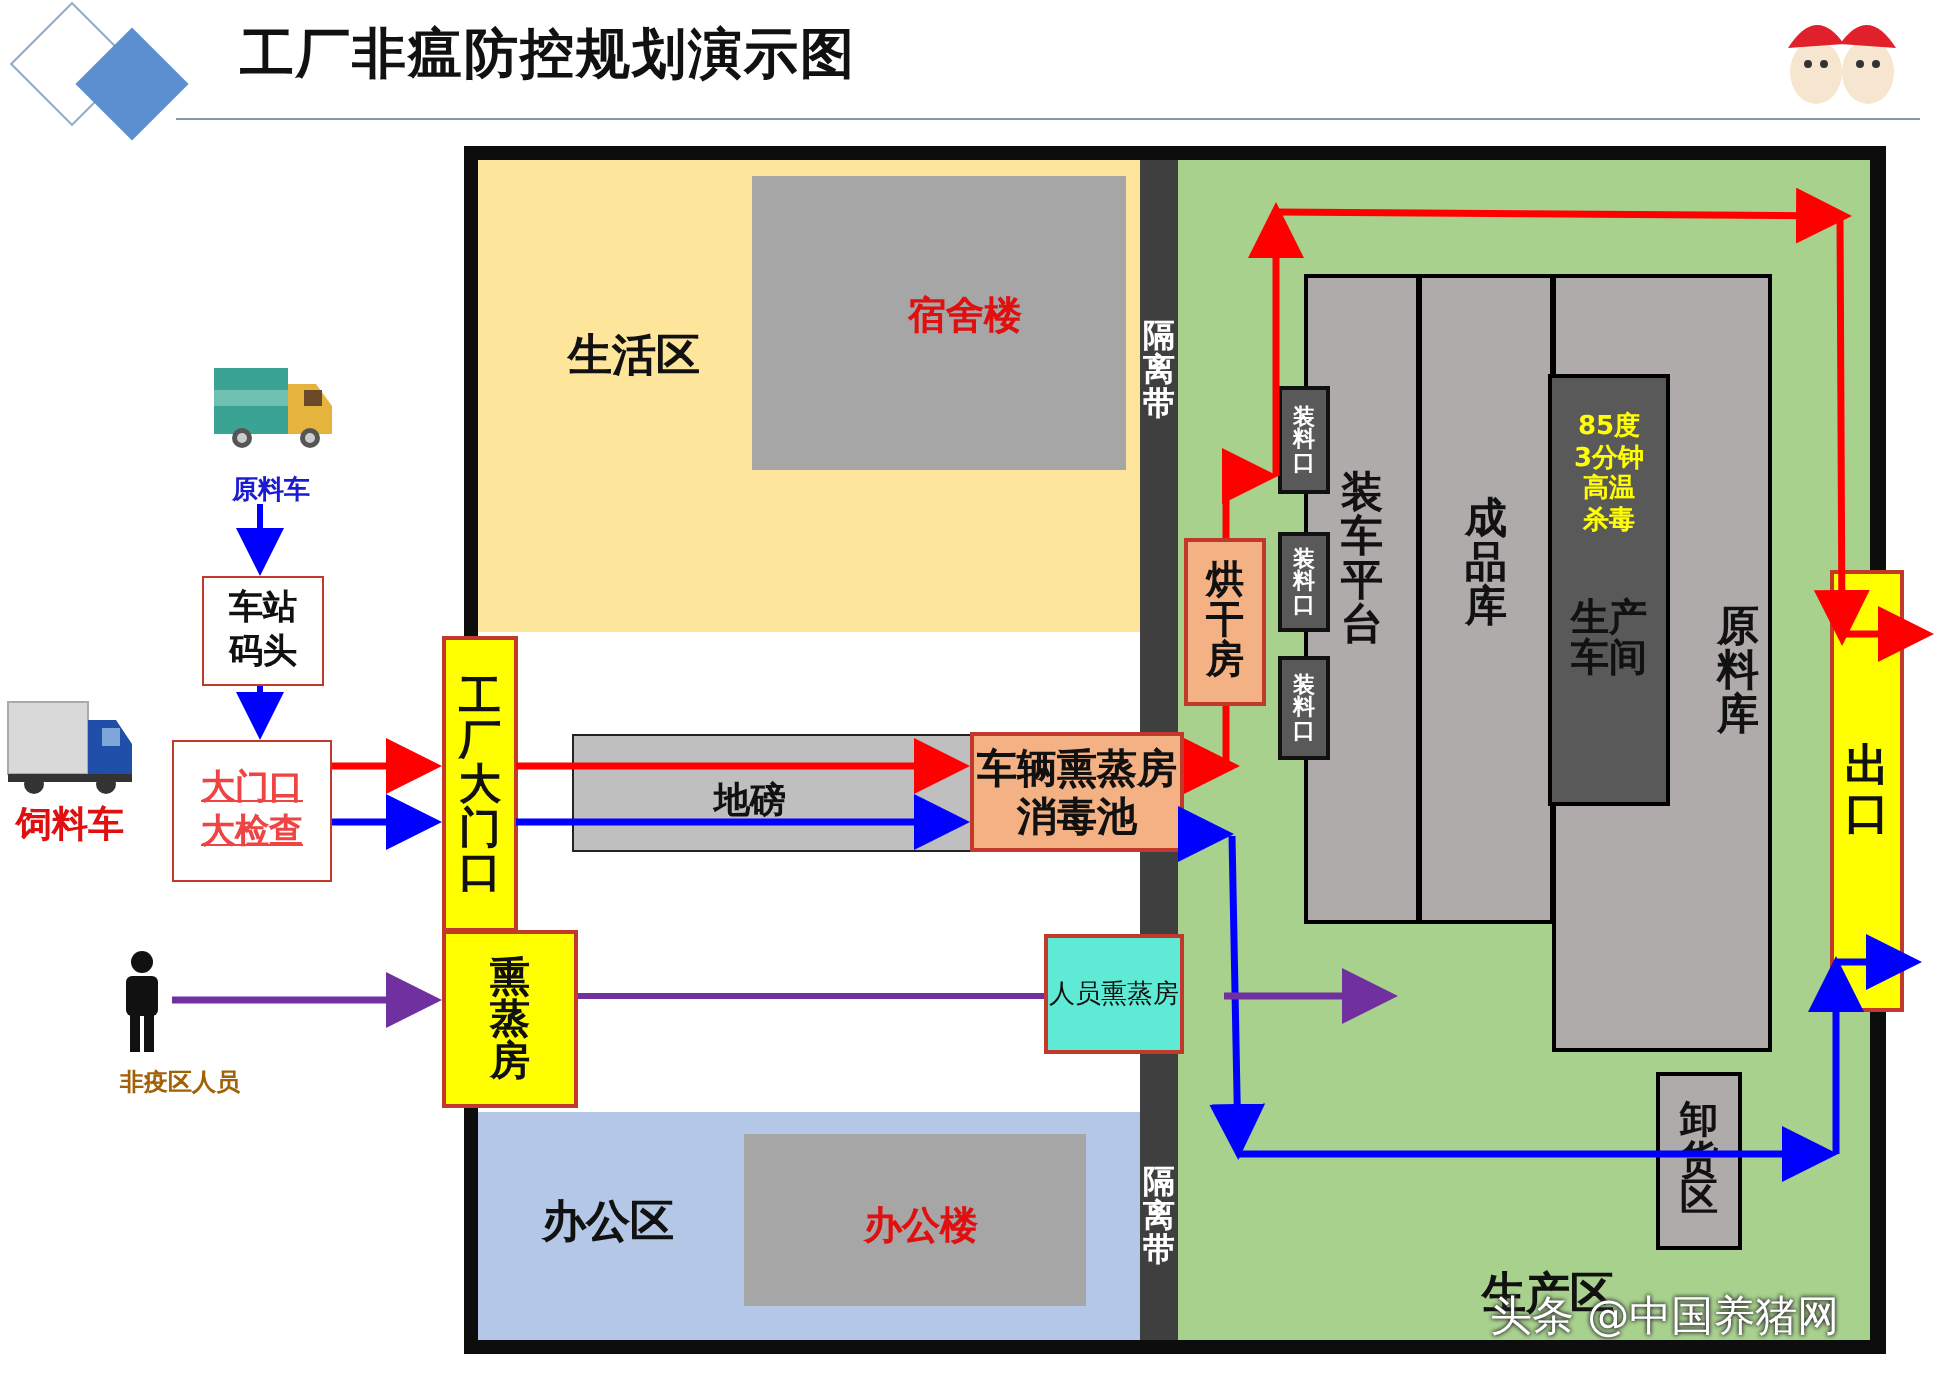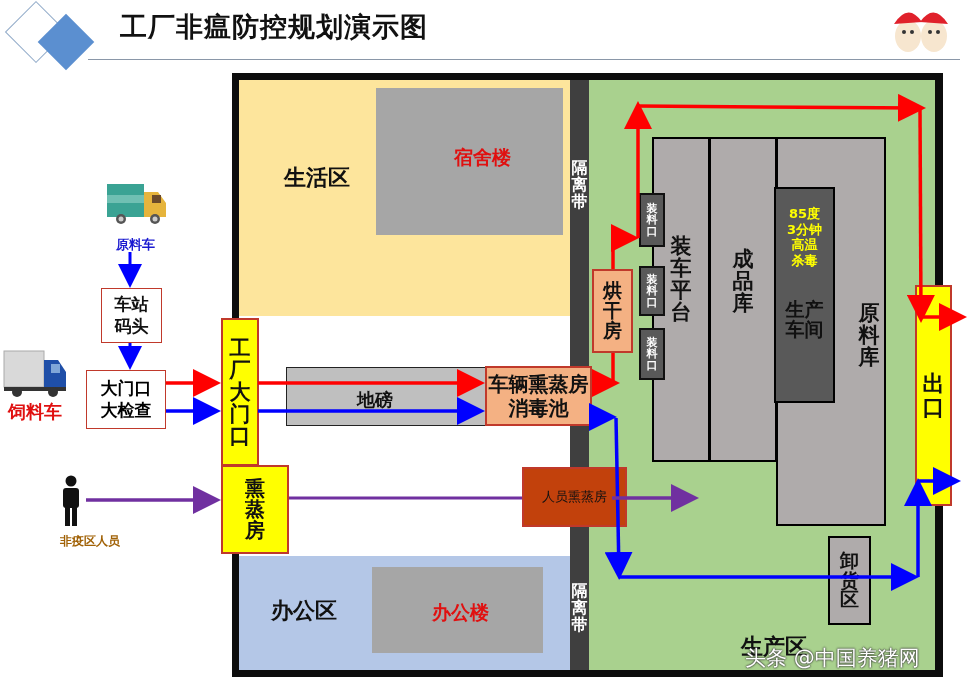--- a/index.html
+++ b/index.html
@@ -129,21 +129,21 @@
 </div>
 
 <div class="abs" style="left:286px;top:367px;width:202px;height:59px;background:#bfbfbf;border:1px solid #222;"></div>
 <div class="abs bold" style="left:357px;top:388px;font-size:18px;color:#111;">地磅</div>
 
 <div class="abs vtext bold" style="left:485px;top:366px;width:107px;height:60px;background:#f4b183;border:2px solid #c0392b;font-size:20px;color:#111;line-height:1.2;">
   <span>车辆熏蒸房</span>
   <span>消毒池</span>
 </div>
 
-<div class="abs center" style="left:522px;top:467px;width:105px;height:60px;background:#c2410c;border:2px solid #c0392b;font-size:13px;color:#111;">
+<div class="abs center" style="left:522px;top:467px;width:70px;height:60px;background:#5eead4;border:2px solid #c0392b;font-size:13px;color:#111;">
   <span>人员熏蒸房</span>
 </div>
 
 <div class="abs vtext bold" style="left:221px;top:318px;width:38px;height:148px;background:#ffff00;border:2px solid #c0392b;font-size:21px;color:#111;">
   <span>工</span>
   <span>厂</span>
   <span>大</span>
   <span>门</span>
   <span>口</span>
 </div>
@@ -166,21 +166,21 @@
       <circle cx="49" cy="36" r="2.5" fill="#ccc"></circle>
   </svg>
 </div>
 <div class="abs bold" style="left:116px;top:236px;font-size:13px;color:#1a1ad0;font-family:Liberation Serif, serif;">原料车</div>
 
 <div class="abs vtext bold" style="left:101px;top:288px;width:61px;height:55px;border:1.5px solid #c0392b;background:#fff;font-size:17px;color:#111;line-height:1.25;">
   <span>车站</span>
   <span>码头</span>
 </div>
 
-<div class="abs vtext bold" style="left:86px;top:370px;width:80px;height:59px;border:1.5px solid #c0392b;background:#fff;font-size:17px;color:#000000;line-height:1.25;">
+<div class="abs vtext bold" style="left:86px;top:370px;width:80px;height:71px;border:1.5px solid #c0392b;background:#fff;font-size:17px;color:#ef4444;line-height:1.25;text-decoration:underline;">
   <span>大门口</span>
   <span>大检查</span>
 </div>
 
 <div class="abs" style="left:3px;top:350px;width:64px;height:48px;">
   <svg width="64" height="48" viewBox="0 0 64 48">
     <rect x="1" y="1" width="40" height="36" fill="#d9d9d9" stroke="#aaa"></rect>
     <path d="M41 10 H55 L63 22 V38 H41 Z" fill="#1f4fa8"></path>
     <rect x="48" y="14" width="9" height="9" fill="#7fa6d8"></rect>
     <rect x="1" y="37" width="62" height="4" fill="#333"></rect>

